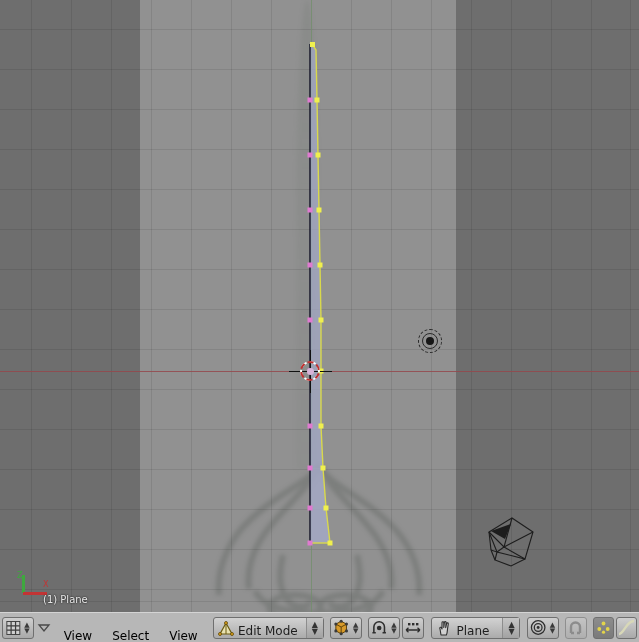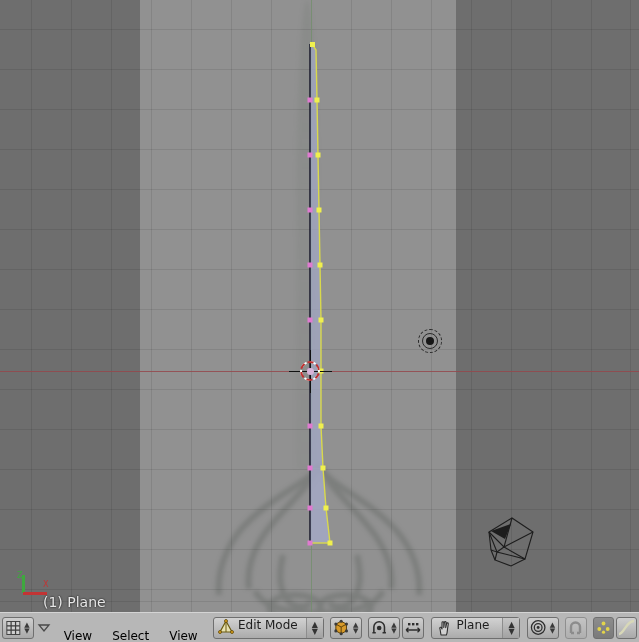--- a/index.html
+++ b/index.html
@@ -65,40 +65,40 @@
   .origin .o3{position:absolute;left:8px;top:8px;width:8px;height:8px;border-radius:50%;
       background:#171717;}
 
   
   .gizmo{position:absolute;left:12px;top:575px;width:40px;height:30px;}
   .gizmo .zline{position:absolute;left:10px;top:0px;width:3px;height:18px;background:#3ea83e;}
   .gizmo .xline{position:absolute;left:11px;top:17px;width:24px;height:3px;background:#c23434;}
   .gizmo .zlab{position:absolute;left:5px;top:-4px;color:#3ea83e;font-size:8px;}
   .gizmo .xlab{position:absolute;left:31px;top:5px;color:#c23434;font-size:8px;}
 
-  .objname{position:absolute;left:43px;top:594px;color:#e8e8e8;font-size:14px;
+  .objname{position:absolute;left:43px;top:594px;color:#e8e8e8;font-size:10px;
            text-shadow:0 0 2px #000;}
 
   
   #headerbar{position:absolute;left:0;top:612px;width:639px;height:30px;
      background:#b7b7b7;border-top:1px solid #d4d4d4;
      display:flex;align-items:center;padding:0 2px;box-sizing:border-box;gap:2px;}
 
   .btn{background:linear-gradient(to bottom,#cfcfcf,#a9a9a9);
        border:1px solid #6f6f6f;border-radius:3px;height:22px;
        display:flex;align-items:center;box-sizing:border-box;}
   .btn.dark{background:linear-gradient(to bottom,#8d8d8d,#7a7a7a);}
   .btn.icononly{width:24px;justify-content:center;}
   .spin{width:9px;height:20px;display:flex;flex-direction:column;justify-content:center;
         align-items:center;color:#3a3a3a;font-size:7px;line-height:6px;margin-left:1px;}
 
   .menu{color:#000000;font-size:12px;padding:0 9px;line-height:30px;cursor:default;margin-top:16px;}
   .sep{width:3px;}
 
-  .dd{display:flex;align-items:flex-start;height:22px;
+  .dd{display:flex;align-items:flex-end;height:22px;
       background:linear-gradient(to bottom,#d2d2d2,#ababab);
       border:1px solid #6f6f6f;border-radius:3px;box-sizing:border-box;}
   .dd .lbl{font-size:12px;color:#1e1e1e;padding:0 8px 0 3px;white-space:nowrap;}
   .dd .arrows{width:16px;border-left:1px solid #8d8d8d;height:100%;
      display:flex;flex-direction:column;align-items:center;justify-content:center;
      color:#333;font-size:8px;line-height:7px;
      background:linear-gradient(to bottom,#c6c6c6,#a2a2a2);}
 
   svg{display:block;}
 </style>

